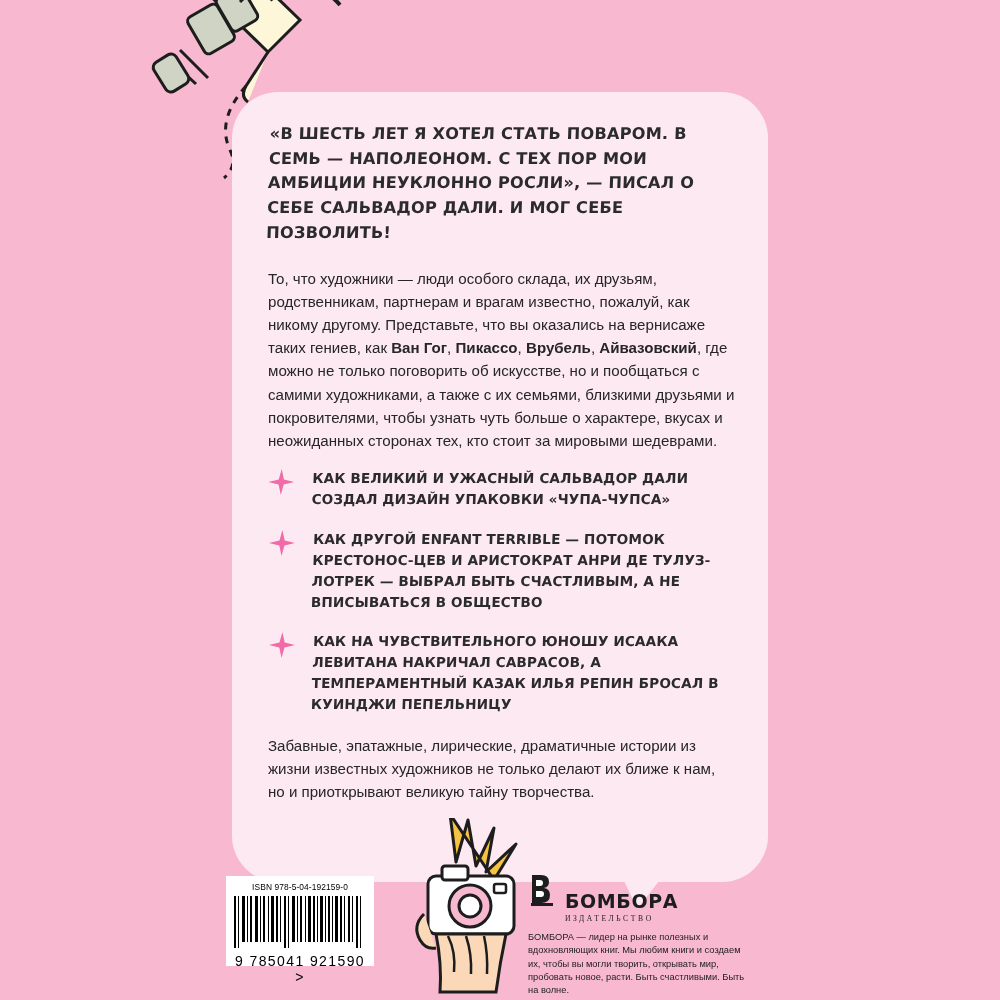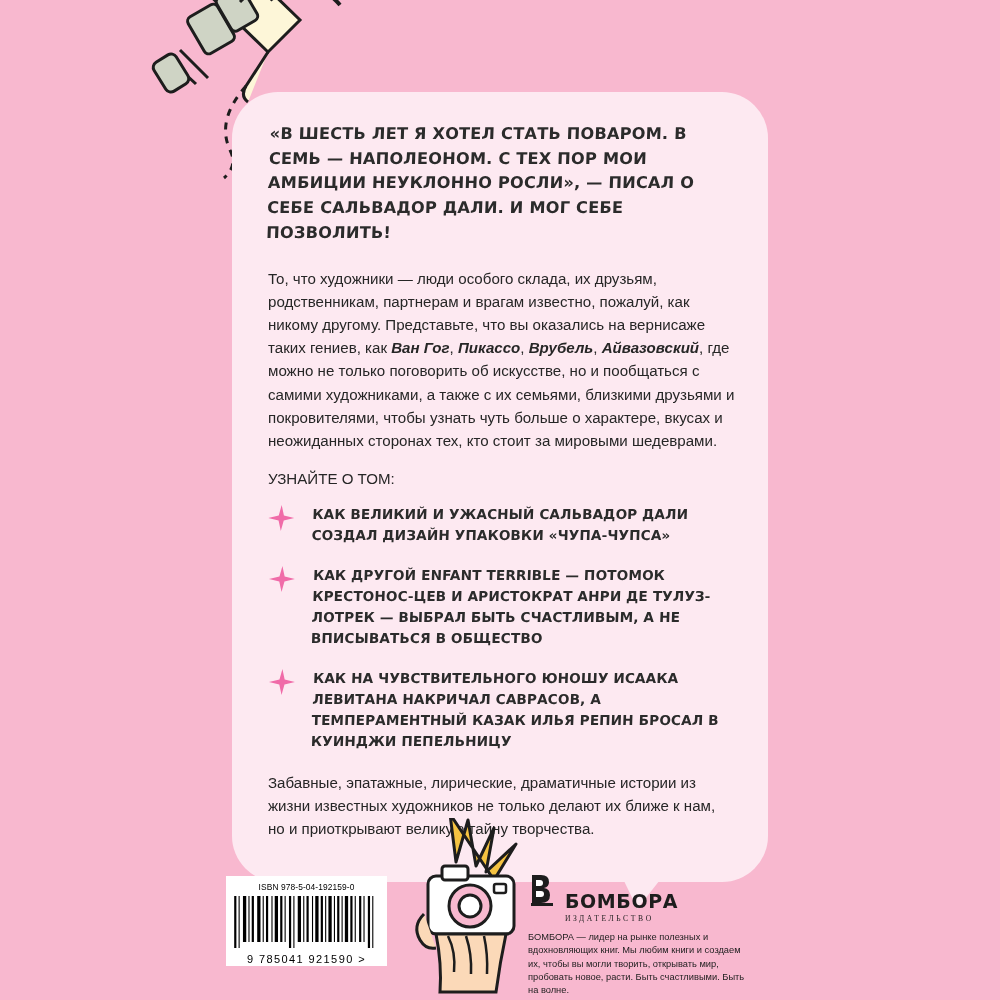--- a/index.html
+++ b/index.html
@@ -71,21 +71,21 @@
     transform: skewX(-2deg);
     margin-bottom: 22px;
   }
 
   .para {
     font-size: 15.1px;
     line-height: 1.53;
     color: #262626;
     margin: 0 0 16px 0;
   }
-  .para b { font-weight: bold; font-style: italic; }
+  .para b { font-weight: bold; }
 
   .learn-title {
     font-size: 15.1px;
     line-height: 1.5;
     color: #262626;
     margin: 0 0 14px 0;
   }
 
   .bullets {
     margin: 0 0 16px 0;
@@ -118,42 +118,42 @@
     line-height: 1.53;
     color: #262626;
     margin: 4px 0 0 0;
   }
 
   
   .barcode-box {
     position: absolute;
     left: 226px;
     top: 876px;
-    width: 161px;
+    width: 148px;
     height: 90px;
     background: #ffffff;
     padding: 4px 6px 2px 6px;
     box-sizing: border-box;
   }
   .isbn-text {
     font-family: "Liberation Sans", sans-serif;
     font-size: 8.4px;
     color: #000;
     text-align: center;
     letter-spacing: 0.1px;
     margin-top: 2px;
   }
   .bars {
     margin-top: 4px;
     height: 52px;
     width: 100%;
   }
   .barcode-digits {
     font-family: "Liberation Sans", sans-serif;
-    font-size: 11px;
+    font-size: 14px;
     color: #000;
     letter-spacing: 1.4px;
     text-align: center;
     margin-top: 1px;
   }
 
   
   .publisher {
     position: absolute;
     left: 528px;
@@ -217,21 +217,20 @@
 
   <div class="bubble"></div>
   <div class="bubble-tail"></div>
 
   <div class="bubble-inner">
 
     <div class="quote">«В ШЕСТЬ ЛЕТ Я ХОТЕЛ СТАТЬ ПОВАРОМ. В СЕМЬ — НАПОЛЕОНОМ. С ТЕХ ПОР МОИ АМБИЦИИ НЕУКЛОННО РОСЛИ», — ПИСАЛ О СЕБЕ САЛЬВАДОР ДАЛИ. И МОГ СЕБЕ ПОЗВОЛИТЬ!</div>
 
     <p class="para"><span>То, что художники — люди особого склада, их друзьям, родственникам, партнерам и врагам известно, пожалуй, как никому другому. Представьте, что вы оказались на вернисаже таких гениев, как </span><b>Ван Гог</b><span>, </span><b>Пикассо</b><span>, </span><b>Врубель</b><span>, </span><b>Айвазовский</b><span>, где можно не только поговорить об искусстве, но и пообщаться с самими художниками, а также с их семьями, близкими друзьями и покровителями, чтобы узнать чуть больше о характере, вкусах и неожиданных сторонах тех, кто стоит за мировыми шедеврами.</span></p>
 
-    <p class="learn-title">УЗНАЙТЕ О ТОМ:</p>
 
     <ul class="bullets">
       <li class="bullet">
         <svg class="star" viewBox="0 0 26 26">
           <path d="M13 0 L15.6 10.4 L26 13 L15.6 15.6 L13 26 L10.4 15.6 L0 13 L10.4 10.4 Z" fill="#f06ba8"></path>
         </svg>
         <span>КАК ВЕЛИКИЙ И УЖАСНЫЙ САЛЬВАДОР ДАЛИ СОЗДАЛ ДИЗАЙН УПАКОВКИ «ЧУПА-ЧУПСА»</span>
       </li>
       <li class="bullet">
         <svg class="star" viewBox="0 0 26 26">

